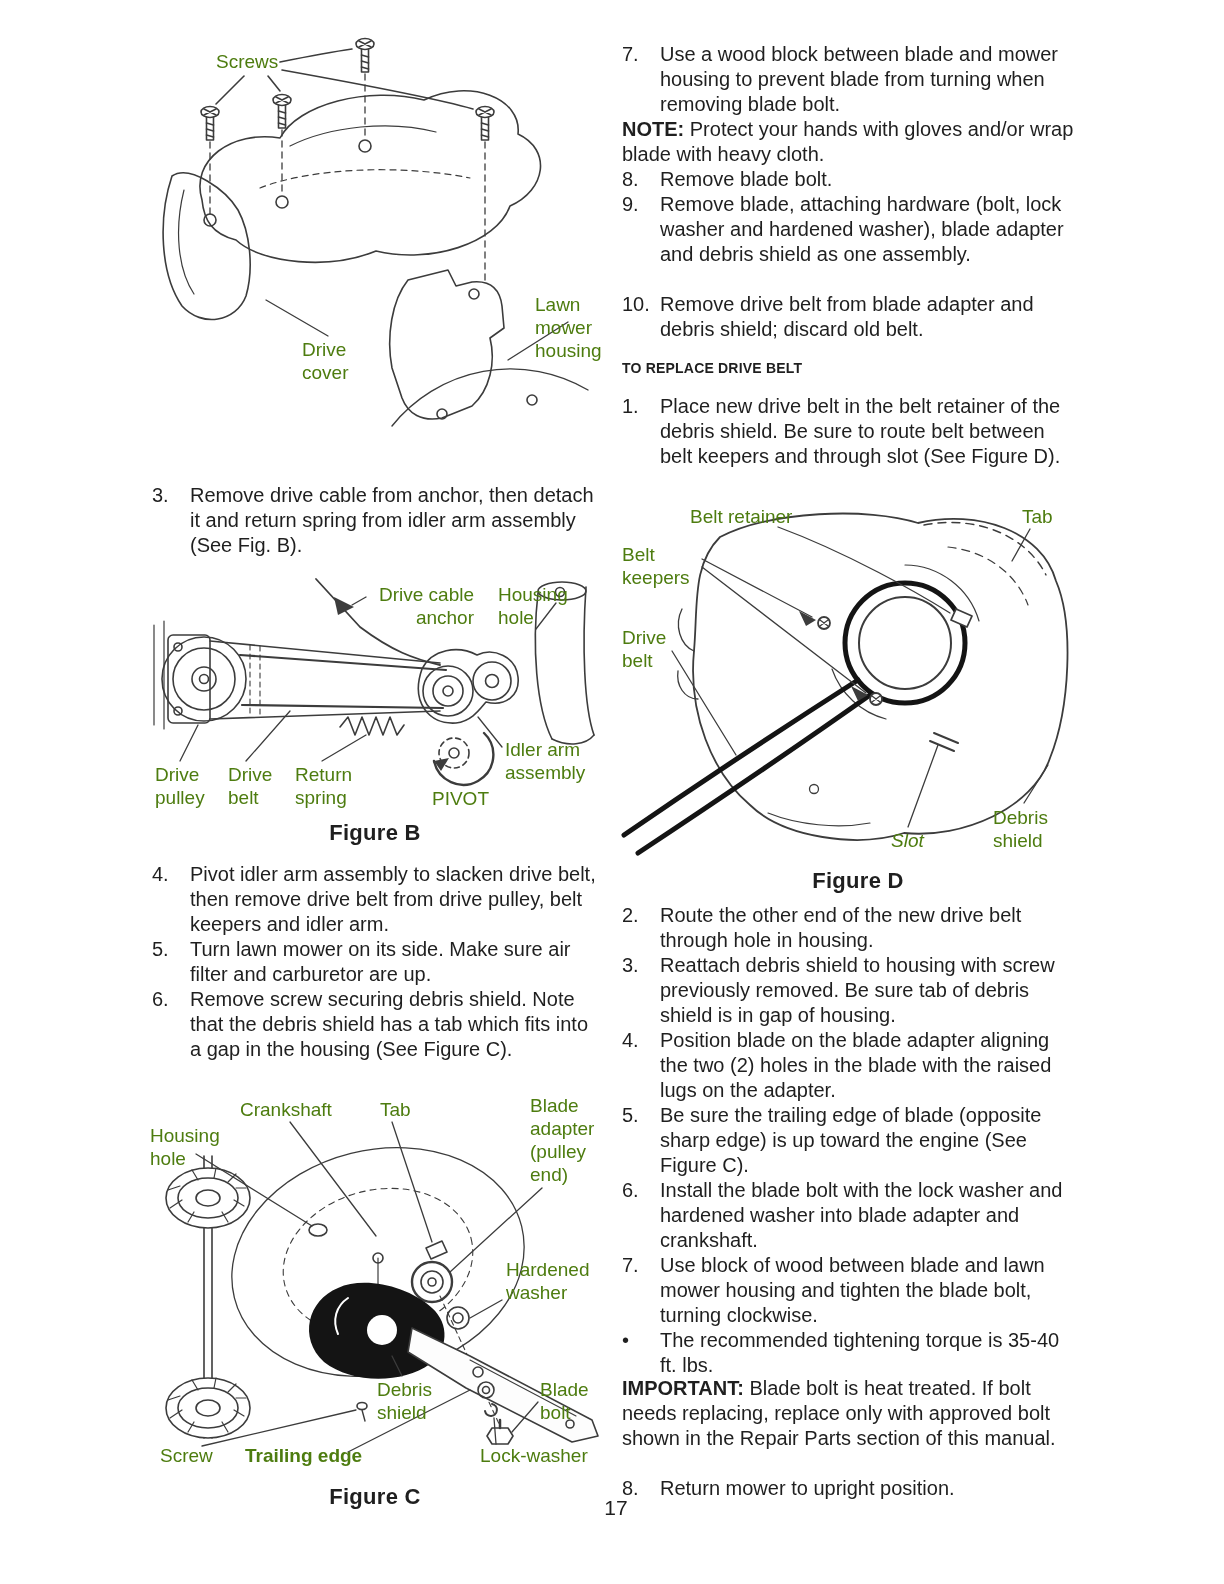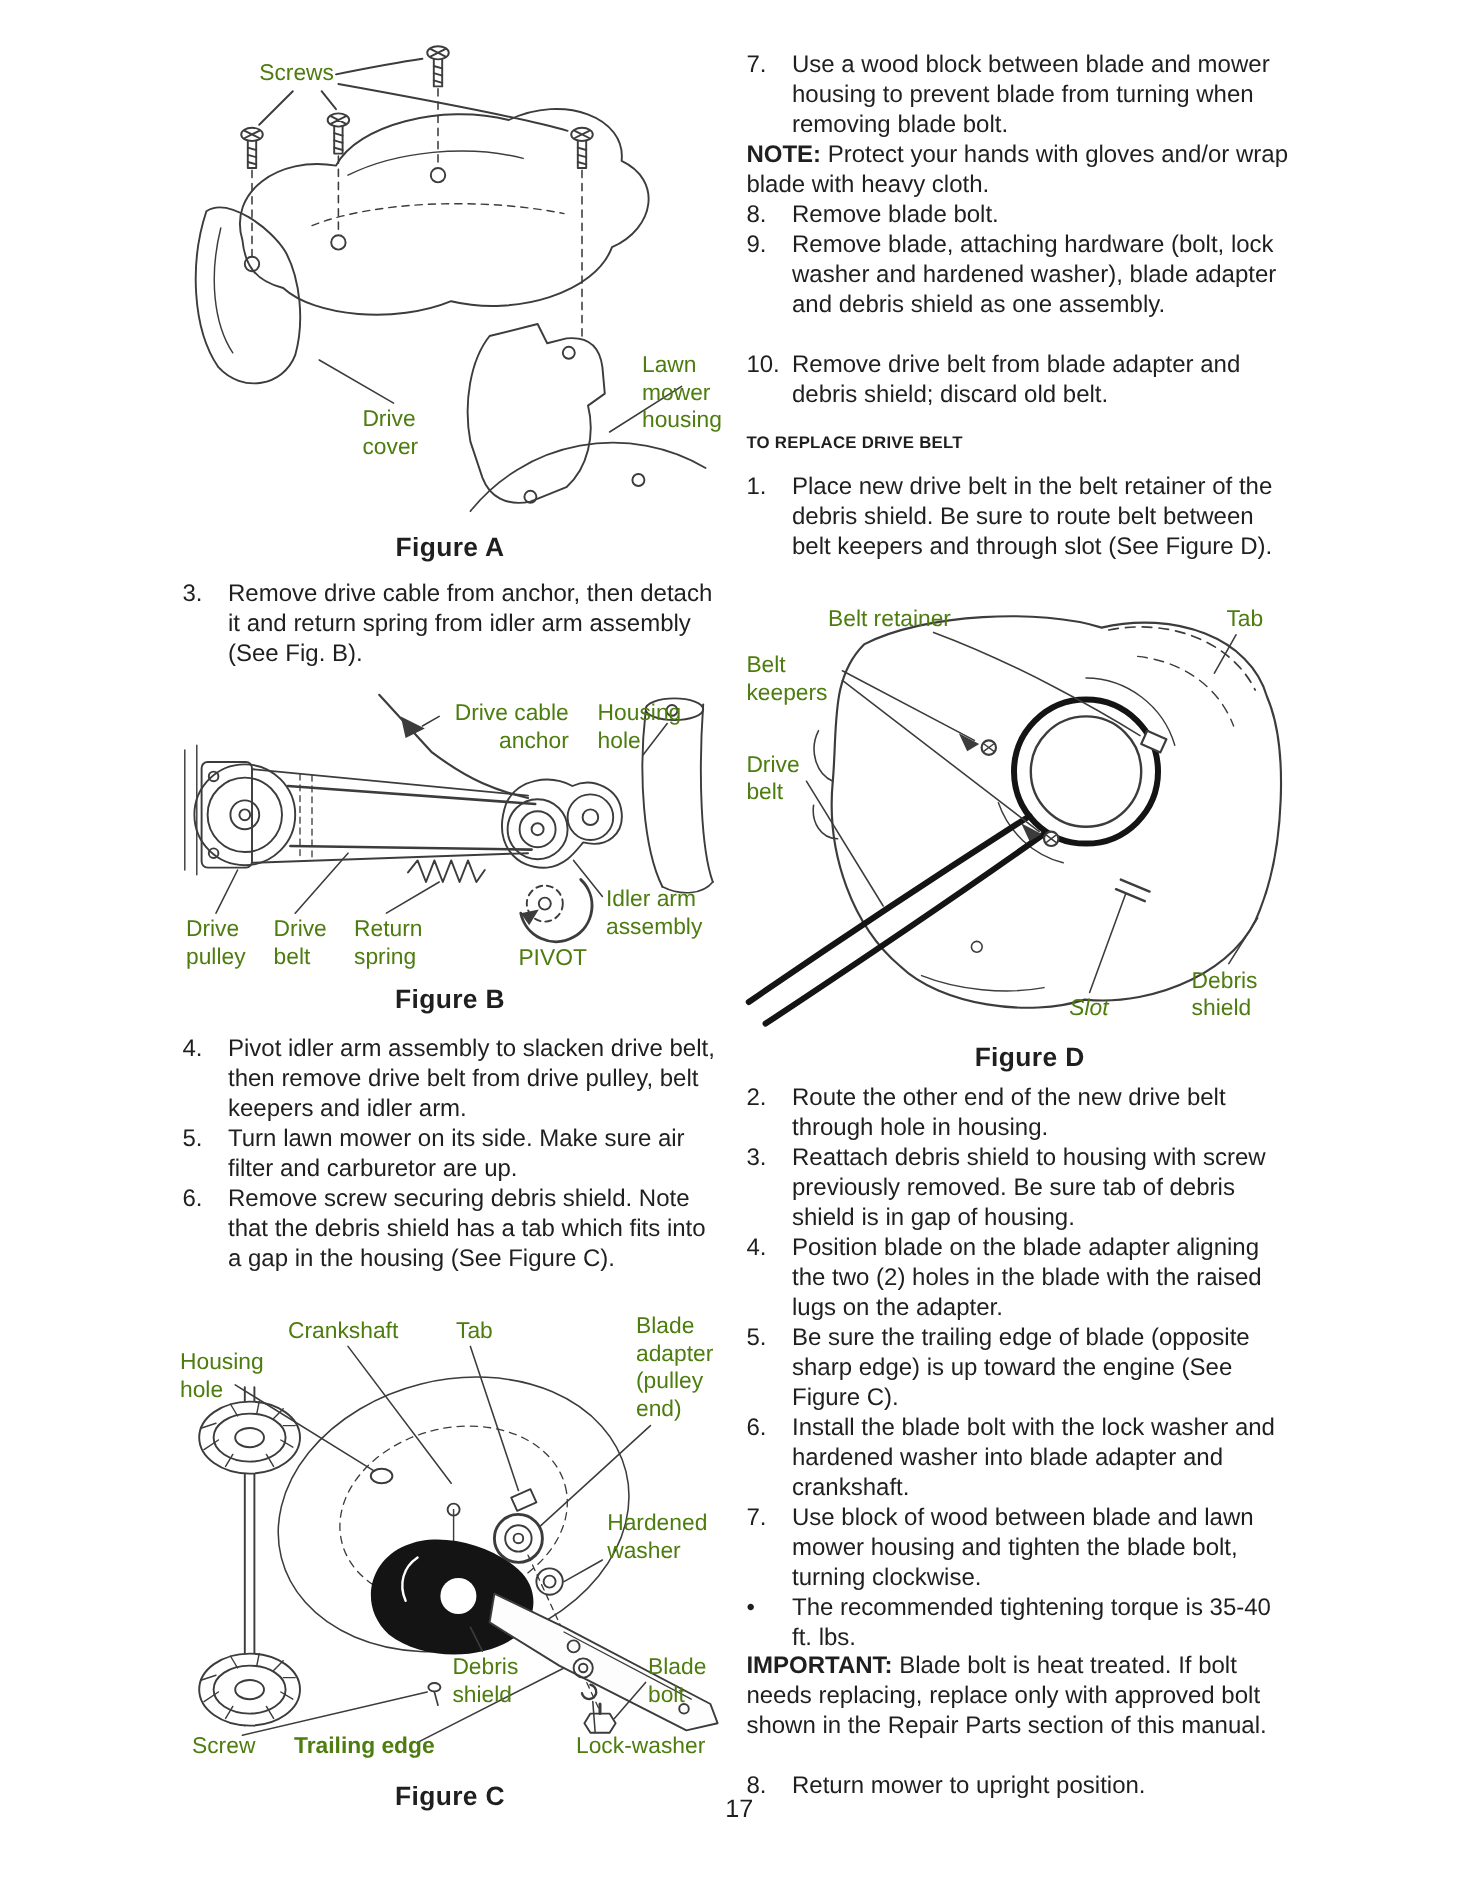--- a/index.html
+++ b/index.html
@@ -81,21 +81,20 @@
         <path d="M188,308 L126,272" stroke-width="1.3"></path>
       </g>
     </svg>
     <div class="fig-label" style="left:76px;top:22px;">Screws</div>
     <div class="fig-label" style="left:395px;top:218px;margin-top:47px;">Lawn
 mower
 housing</div>
     <div class="fig-label" style="left:162px;top:310px;">Drive
 cover</div>
   </div>
-  <div class="caption" style="left:140px;top:443px;width:470px;">Figure A</div>
 
   <div class="li body-text" style="left:152px;top:483px;width:452px;">
     <span class="n">3.</span>
     <span class="t">Remove drive cable from anchor, then detach it and return spring from idler arm assembly (See Fig. B).</span>
   </div>
 
   <div class="fig" style="left:140px;top:575px;width:470px;height:240px;">
     <svg width="470" height="240" viewBox="0 0 470 240">
       <g fill="none" stroke="#3c3c3c" stroke-width="1.6" stroke-linecap="round" stroke-linejoin="round">
         <path d="M14,50 L14,150 M24,46 L24,154" stroke-width="1.2"></path>

